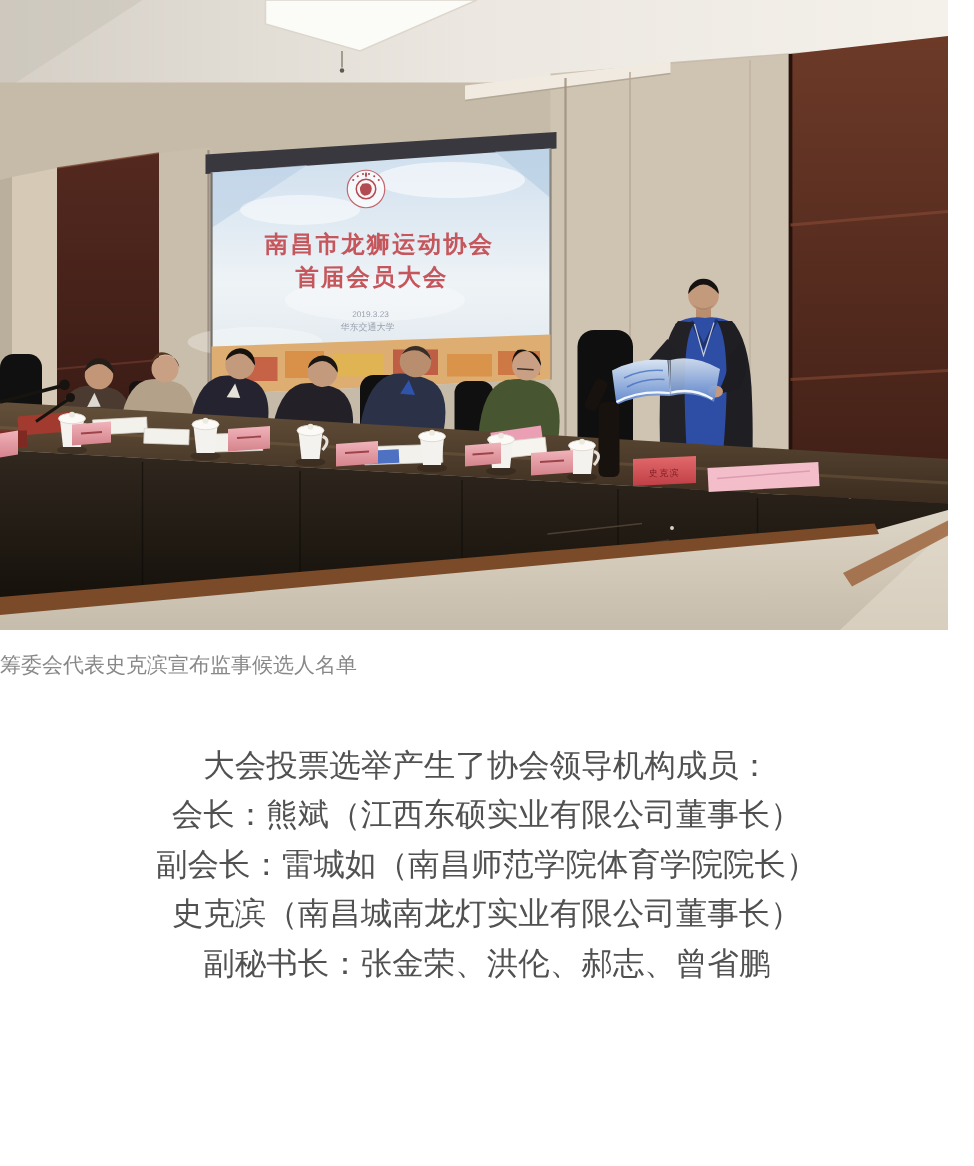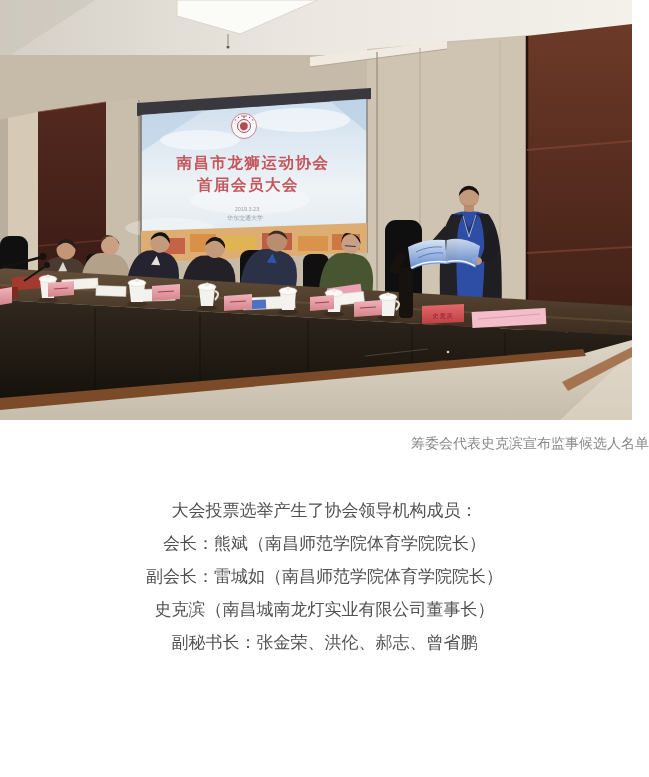--- a/index.html
+++ b/index.html
@@ -3,26 +3,26 @@
 <meta charset="utf-8">
 <style>
   html,body{margin:0;padding:0;background:#ffffff;}
   .page{
     position:relative;width:649px;height:777px;overflow:hidden;background:#fff;
     font-family:"Liberation Sans","DejaVu Sans",sans-serif;
   }
   .photo{margin:0;width:632px;height:420px;display:block;}
   .photo svg{display:block;width:632px;height:420px;}
   .caption{
-    margin:13px 0 0;width:649px;text-align:right;
+    margin:13px 0 0;width:649px;text-align:left;
     font-size:14px;line-height:20px;color:#888888;
   }
   .body-text{margin:41px 0 0;width:649px;}
   .body-text p{
-    margin:0;text-align:center;font-size:17px;line-height:33px;color:#515151;
+    margin:0;text-align:center;font-size:21px;line-height:33px;color:#515151;
   }
 </style>
 </head>
 <body>
 
 <div class="page">
 
   <figure class="photo">
     <svg viewBox="0 0 632 420" xmlns="http://www.w3.org/2000/svg">
       <defs>
@@ -341,19 +341,19 @@
           </g>
         </g>
       </g>
     </svg>
   </figure>
 
   <p class="caption">筹委会代表史克滨宣布监事候选人名单</p>
 
   <div class="body-text">
     <p>大会投票选举产生了协会领导机构成员：</p>
-    <p>会长：熊斌（南昌师范学院体育学院院长）</p>
+    <p>会长：熊斌（江西东硕实业有限公司董事长）</p>
     <p>副会长：雷城如（南昌师范学院体育学院院长）</p>
     <p>史克滨（南昌城南龙灯实业有限公司董事长）</p>
     <p>副秘书长：张金荣、洪伦、郝志、曾省鹏</p>
   </div>
 
 </div>
 
 </body></html>

